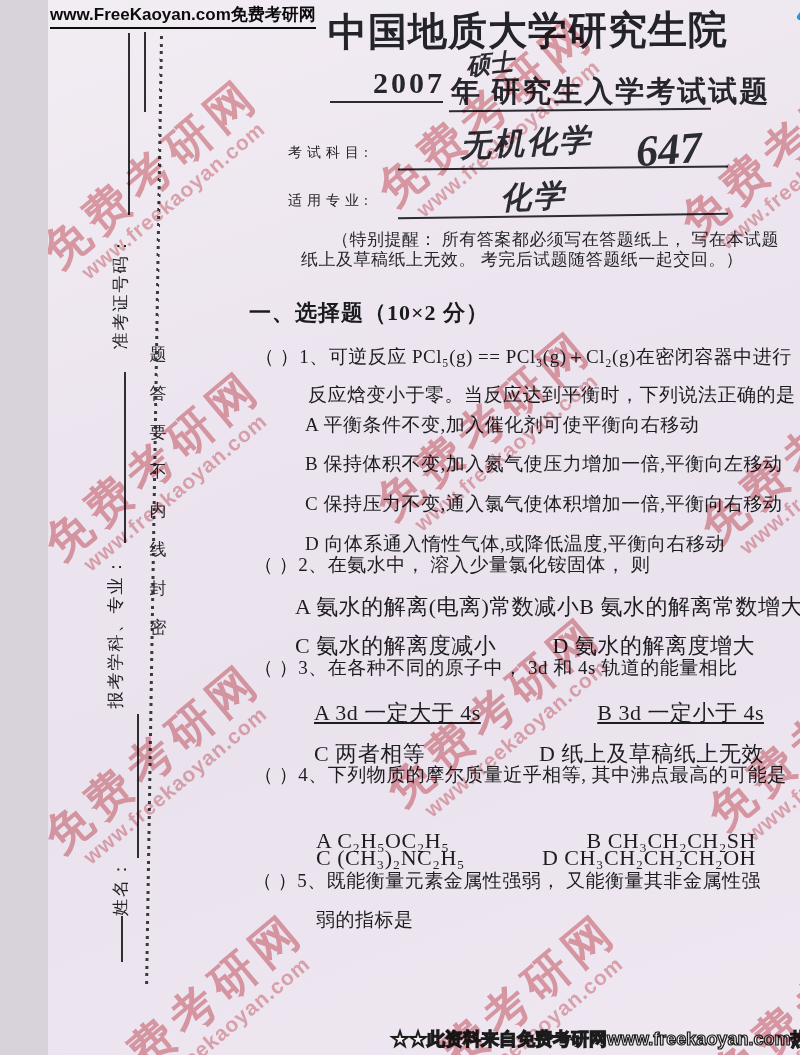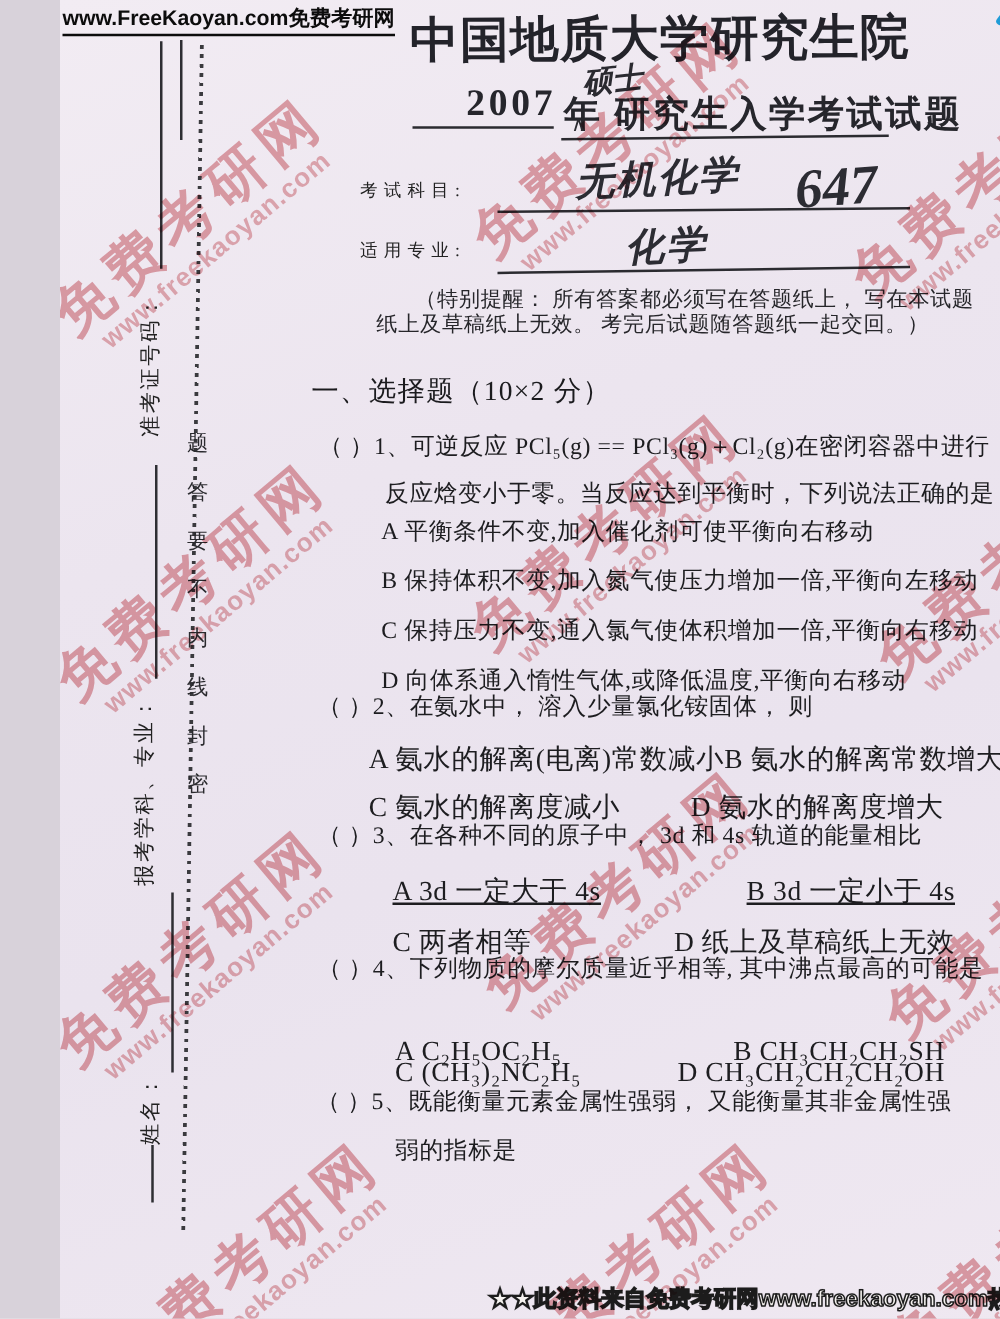--- a/index.html
+++ b/index.html
@@ -30,21 +30,21 @@
   #field1-label{left:240px;top:144px;}
   #field1-value{left:412px;top:122px;font-size:31px;font-weight:bold;font-style:italic;transform:rotate(-3deg);color:#2c2c33;letter-spacing:2px;}
   #field1-code{left:588px;top:124px;font-size:44px;font-style:italic;font-weight:bold;transform:rotate(-4deg);color:#2c2c33;}
   #rule-field1{left:350px;top:167px;width:330px;transform:rotate(-0.5deg);}
   #field2-label{left:240px;top:192px;}
   #field2-value{left:452px;top:176px;font-size:31px;font-weight:bold;font-style:italic;transform:rotate(-3deg);color:#2c2c33;letter-spacing:2px;}
   #rule-field2{left:350px;top:215px;width:330px;transform:rotate(-0.8deg);}
   .notice{font-size:17px;letter-spacing:0.5px;color:#26262a;}
   #notice-1{left:284px;top:228px;}
   #notice-2{left:253px;top:248px;}
-  #section-title{left:201px;top:298px;font-size:22px;font-weight:normal;letter-spacing:1px;color:#1b1b1e;}
+  #section-title{left:201px;top:298px;font-size:22px;font-weight:bold;letter-spacing:1px;color:#1b1b1e;}
   .qline{font-size:19px;letter-spacing:0.5px;color:#1d1d20;}
   .optrow{display:flex;font-size:22px;letter-spacing:0.5px;color:#1d1d20;}
   .optcell{white-space:nowrap;}
   
   #q1-l1{left:207px;top:344px;}  #q1-l2{left:260px;top:382px;}
   #q1-a{left:257px;top:412px;}   #q1-b{left:257px;top:451px;}
   #q1-c{left:257px;top:491px;}   #q1-d{left:257px;top:531px;}
   #q2-stem{left:206px;top:552px;}
   #q2-ab{left:247px;top:592px;width:460px;}
   #q2-cd{left:247px;top:631px;width:460px;}

